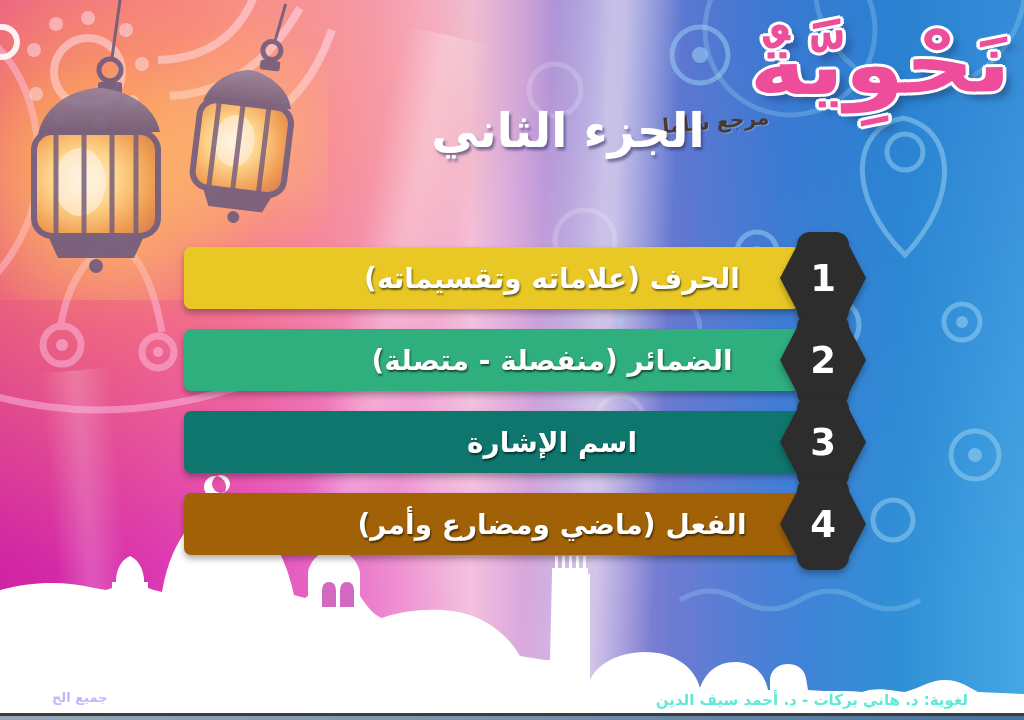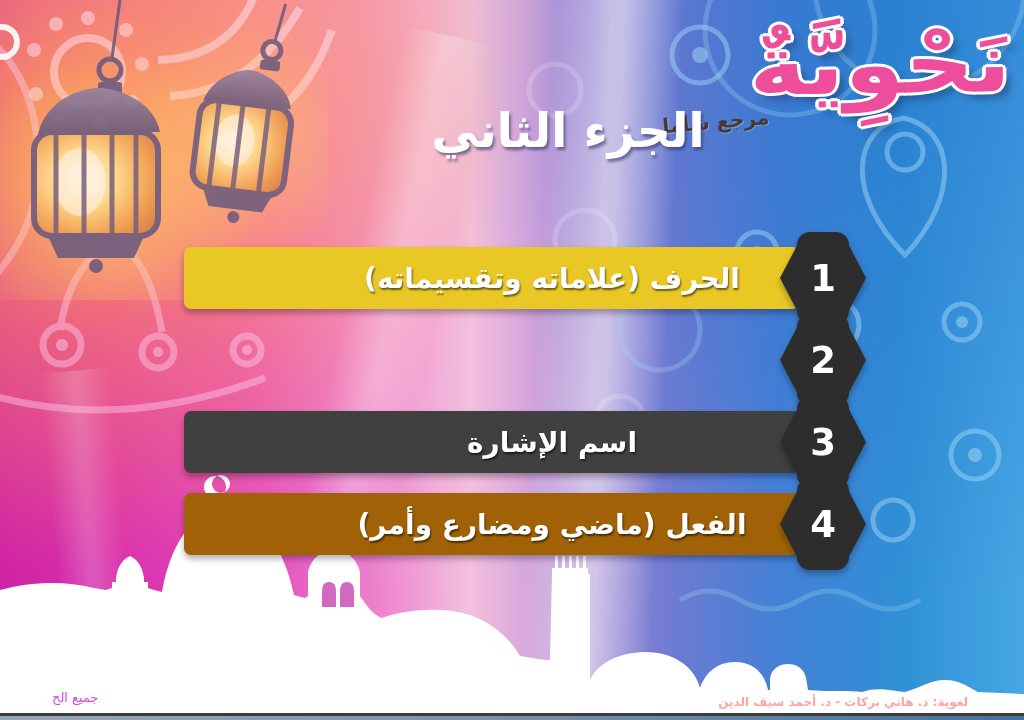--- a/index.html
+++ b/index.html
@@ -47,23 +47,23 @@
        text-shadow:1px 2px 2px rgba(0,0,0,.55);}
   .badge{position:absolute;left:596px;top:-15px;width:86px;height:92px;
        filter:drop-shadow(0 4px 3px rgba(0,0,0,.3));}
   .badge-pill{position:absolute;left:17px;top:0;width:52px;height:92px;border-radius:13px;}
   .badge-hex{position:absolute;left:0;top:4px;width:86px;height:84px;
        clip-path:polygon(0% 50%,24% 3%,76% 3%,100% 50%,76% 97%,24% 97%);}
   .badge-num{position:absolute;inset:0;display:flex;align-items:center;justify-content:center;
        font-size:37px;font-weight:700;color:#fff;}
   
   .credit{position:absolute;right:56px;bottom:11px;z-index:7;direction:rtl;
-       font-size:12px;font-weight:700;color:#fca5a5;}
+       font-size:15px;font-weight:700;color:#5eead4;}
   .footer-left{position:absolute;left:52px;bottom:15px;z-index:7;direction:rtl;
-       font-size:13px;font-weight:400;color:#d946ef;}
+       font-size:13px;font-weight:700;color:#c4b5fd;}
   .bottom-rule{position:absolute;left:0;bottom:4px;width:1024px;height:3px;
        background:#3c3c3c;z-index:8;}
   .bottom-strip{position:absolute;left:0;bottom:0;width:1024px;height:4px;z-index:8;
        background:linear-gradient(90deg,#97a7b6,#7d93ad 45%,#45719e);}
 </style>
 </head>
 <body>
 
 <div class="stage">
 
@@ -231,29 +231,32 @@
         <span class="bar-label" dir="rtl">الحرف (علاماته وتقسيماته)</span>
       </div>
       <div class="badge">
         <div class="badge-pill" style="background-color: rgb(45, 45, 45);"></div>
         <div class="badge-hex" style="background-color: rgb(45, 45, 45);"></div>
         <span class="badge-num">1</span>
       </div>
     </div>
 
     <div class="item">
+      <div class="bar" style="background-color: rgb(47, 174, 126);">
+        <span class="bar-label" dir="rtl">الضمائر (منفصلة - متصلة)</span>
+      </div>
       <div class="badge">
         <div class="badge-pill" style="background-color: rgb(45, 45, 45);"></div>
         <div class="badge-hex" style="background-color: rgb(45, 45, 45);"></div>
         <span class="badge-num">2</span>
       </div>
     </div>
 
     <div class="item">
-      <div class="bar" style="background-color: #404040;">
+      <div class="bar" style="background-color: #0f766e;">
         <span class="bar-label" dir="rtl">اسم الإشارة</span>
       </div>
       <div class="badge">
         <div class="badge-pill" style="background-color: rgb(45, 45, 45);"></div>
         <div class="badge-hex" style="background-color: rgb(45, 45, 45);"></div>
         <span class="badge-num">3</span>
       </div>
     </div>
 
     <div class="item">

